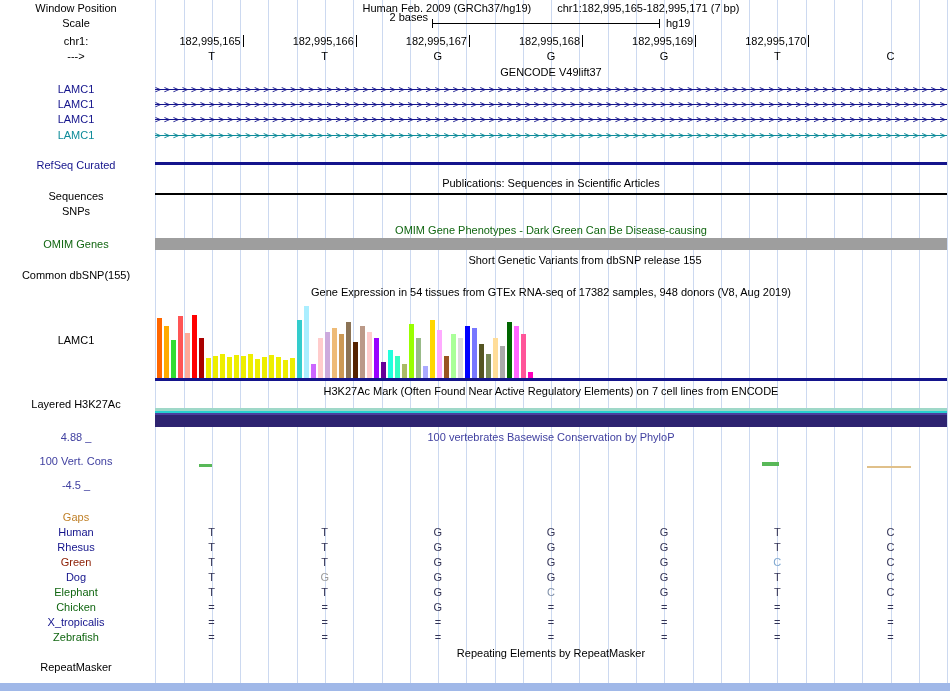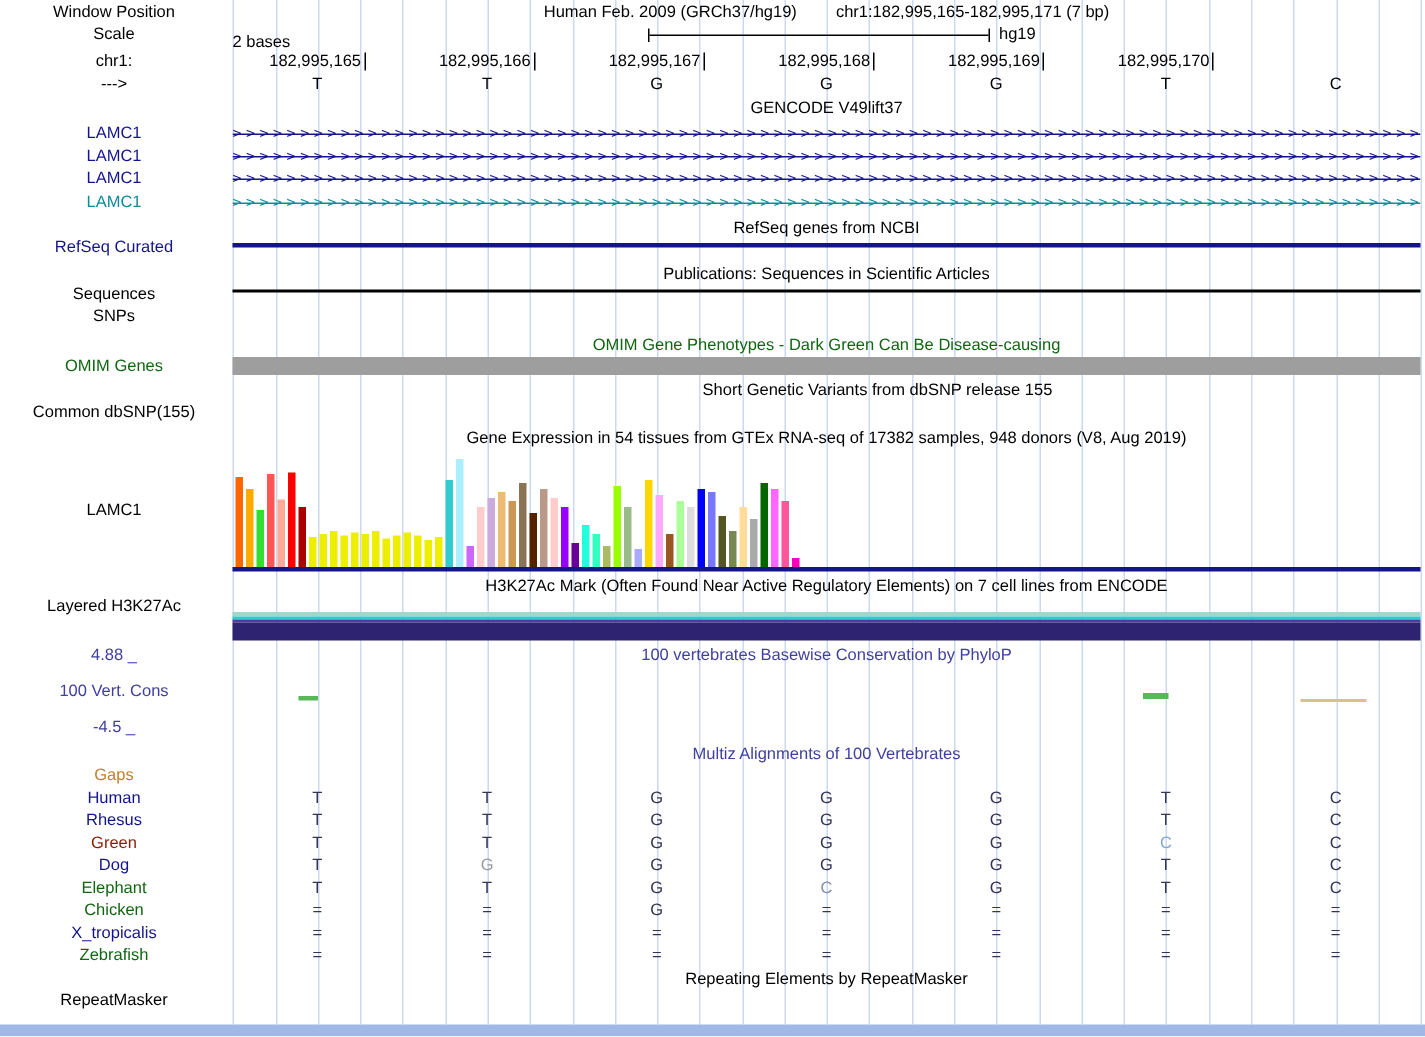--- a/index.html
+++ b/index.html
@@ -7,21 +7,21 @@
     position:relative; width:950px; height:691px; background:#fff;
     font-family:"Liberation Sans", sans-serif; font-size:11px; color:#000;
     overflow:hidden;
   }
   .layer { position:absolute; inset:0; }
   .gridline { position:absolute; top:0; height:683px; width:1px; }
   .left-label { position:absolute; left:0; width:152px; text-align:center; line-height:13px; white-space:nowrap; }
   .center-title { position:absolute; left:155px; width:792px; text-align:center; line-height:13px; white-space:nowrap; }
   .title-row { position:absolute; top:2px; left:155px; width:792px; text-align:center; line-height:13px; }
   .pos-title { margin-left:26px; }
-  .scale-text { position:absolute; top:22px; left:155px; width:273px; line-height:13px; }
+  .scale-text { position:absolute; top:11px; left:155px; width:273px; text-align:right; line-height:13px; }
   .scale-bar { position:absolute; top:19px; left:432px; width:226px; height:9px;
                border-left:1px solid #000; border-right:1px solid #000; }
   .scale-line { position:absolute; left:0; right:0; top:4px; height:1px; background:#000; }
   .assembly { position:absolute; top:17px; left:666px; line-height:13px; }
   .coord-cell { position:absolute; top:35px; height:13px; display:flex; justify-content:center; line-height:12px; }
   .coord-tick { width:1px; height:12px; background:#000; margin-left:2px; }
   .base-cell { position:absolute; transform:translateX(-50%); line-height:13px; }
   .arrow-row { position:absolute; left:155px; width:792px; height:13px; overflow:hidden; }
   .gene-line { position:absolute; left:0; right:0; top:6px; height:1px; }
   .arrows { position:absolute; left:0; top:0; width:100%; height:13px; overflow:hidden;
@@ -302,25 +302,23 @@
       <div class="left-label" style="top: 541px; color: rgb(20, 20, 140);">Rhesus</div>
       <div class="left-label" style="top: 556px; color: rgb(139, 28, 0);">Green</div>
       <div class="left-label" style="top: 571px; color: rgb(20, 20, 140);">Dog</div>
       <div class="left-label" style="top: 586px; color: rgb(17, 102, 17);">Elephant</div>
       <div class="left-label" style="top: 601px; color: rgb(17, 102, 17);">Chicken</div>
       <div class="left-label" style="top: 616px; color: rgb(20, 20, 140);">X_tropicalis</div>
       <div class="left-label" style="top: 631px; color: rgb(17, 102, 17);">Zebrafish</div>
     </div>
   <div class="layer">
       <div class="center-title" style="top: 66px; color: rgb(0, 0, 0);">GENCODE V49lift37</div>
-      <div class="center-title" style="top: 146px; color: rgb(0, 0, 0);">RefSeq genes from NCBI</div>
       <div class="center-title" style="top: 224px; color: rgb(17, 102, 17);">OMIM Gene Phenotypes - Dark Green Can Be Disease-causing</div>
       <div class="center-title" style="top: 177px; color: rgb(0, 0, 0);">Publications: Sequences in Scientific Articles</div>
       <div class="center-title" style="top: 254px; color: rgb(0, 0, 0); padding-left: 34px;">Short Genetic Variants from dbSNP release 155</div>
       <div class="center-title" style="top: 286px; color: rgb(0, 0, 0);">Gene Expression in 54 tissues from GTEx RNA-seq of 17382 samples, 948 donors (V8, Aug 2019)</div>
       <div class="center-title" style="top: 385px; color: rgb(0, 0, 0);">H3K27Ac Mark (Often Found Near Active Regulatory Elements) on 7 cell lines from ENCODE</div>
       <div class="center-title" style="top: 431px; color: rgb(64, 64, 160);">100 vertebrates Basewise Conservation by PhyloP</div>
-      <div class="center-title" style="top: 497px; color: rgb(64, 64, 160);">Multiz Alignments of 100 Vertebrates</div>
       <div class="center-title" style="top: 647px; color: rgb(0, 0, 0);">Repeating Elements by RepeatMasker</div>
     </div>
 
   <div class="bottom-band" style="background: rgb(160, 184, 232);"></div>
 </div>
 
 </body></html>

